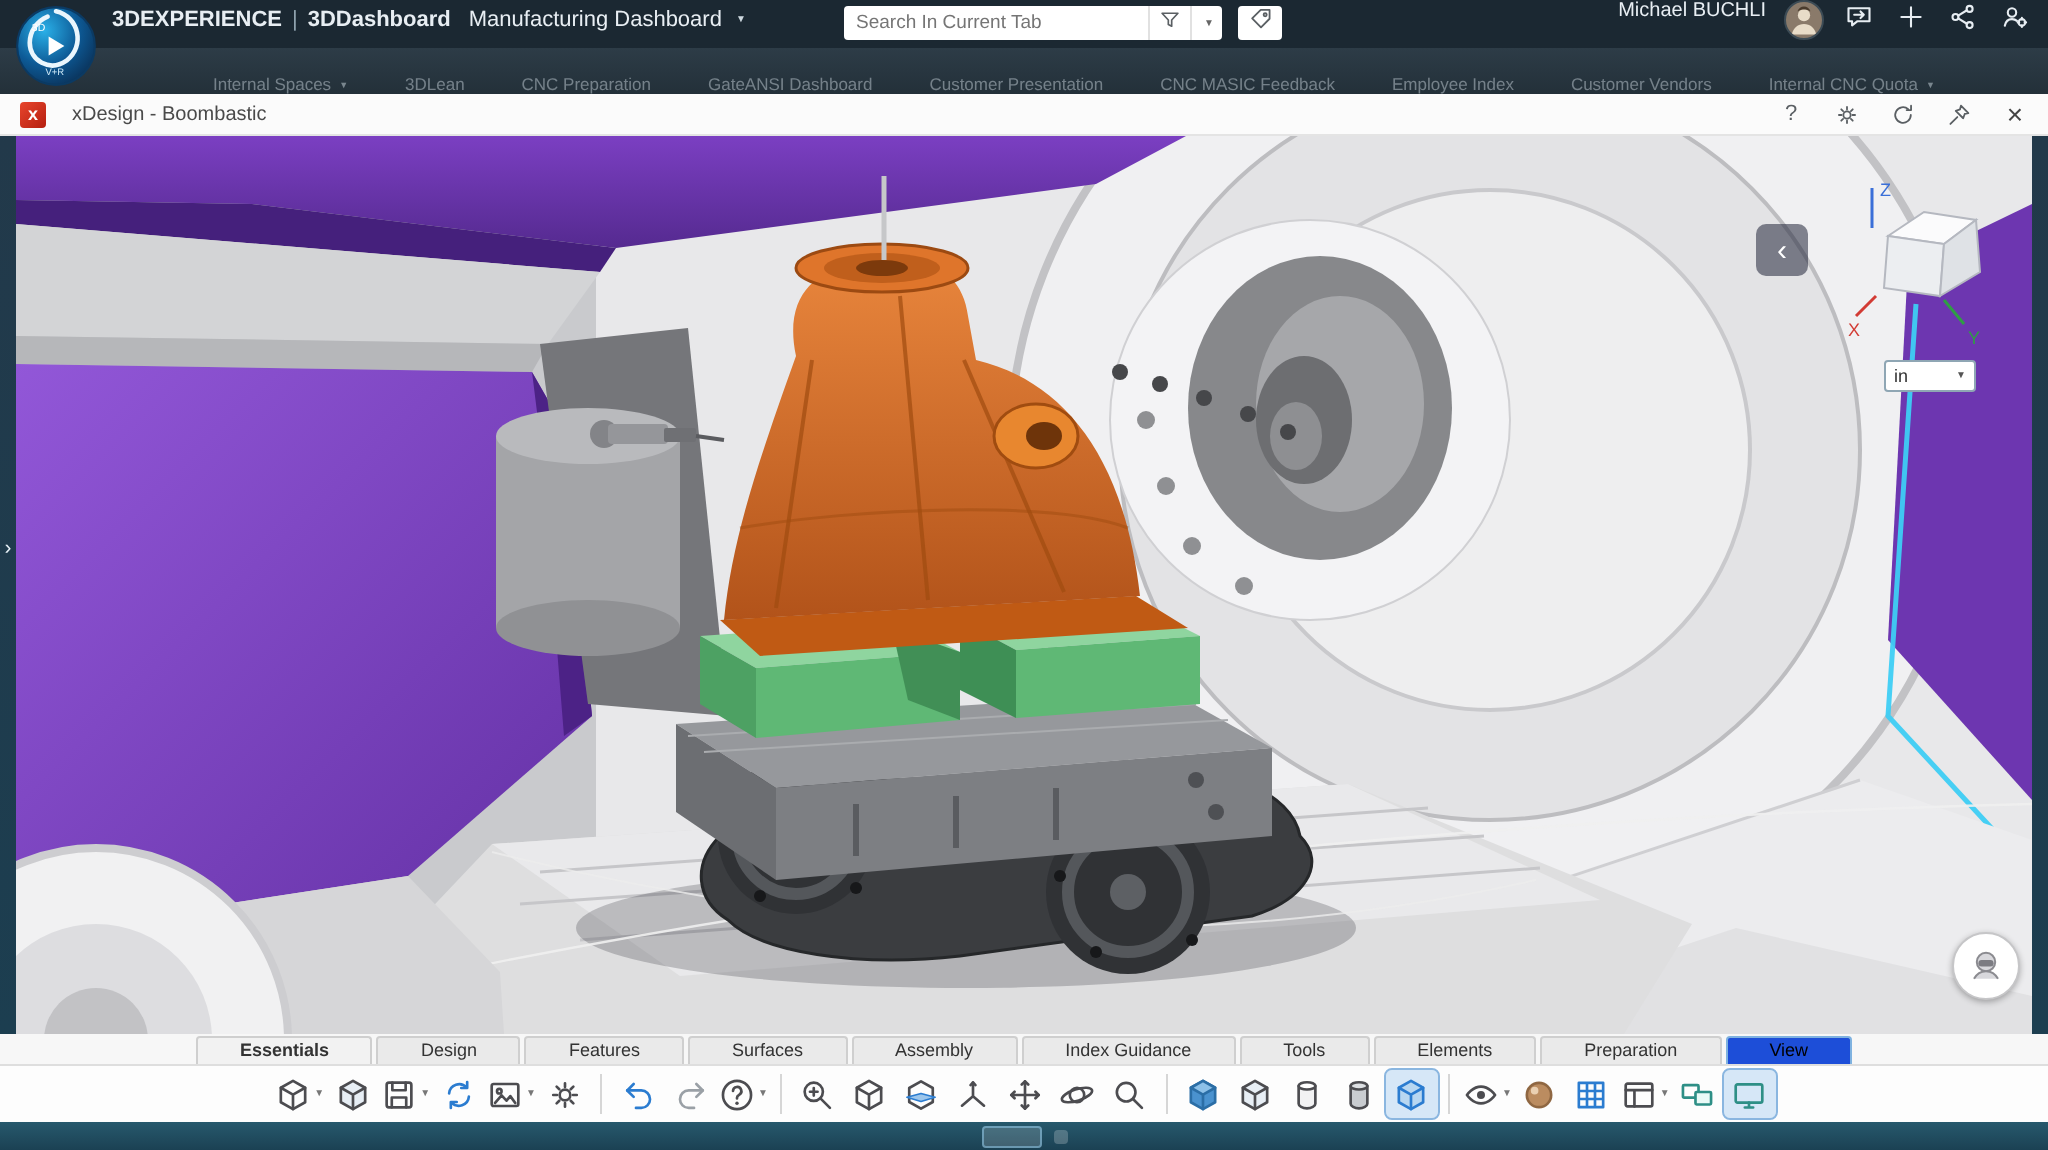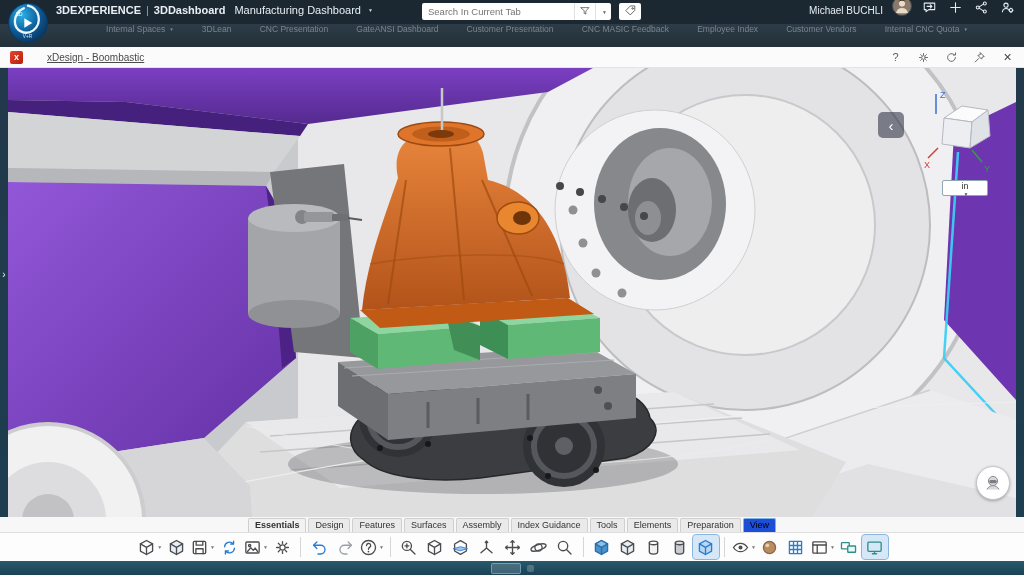--- a/index.html
+++ b/index.html
@@ -12,52 +12,52 @@
   .brand b{font-weight:bold;}
   .brand .div{color:#8fa2ae;font-weight:300;}
   .brand .dash{margin-left:4px;}
   .glyph-caret{font-size:5px;color:#cdd8df;margin-left:2px;}
   .searchwrap{position:absolute;left:422px;top:3px;height:17px;display:flex;align-items:stretch;}
   .searchwrap input{width:152px;height:17px;border:none;border-radius:2px 0 0 2px;font-size:9.5px;padding:0 6px;color:#333;font-family:"Liberation Sans",sans-serif;background:#fff;outline:none;box-sizing:border-box;}
   .seg{background:#fff;display:flex;align-items:center;justify-content:center;border-left:1px solid #e1e1e1;}
   .seg.funnel{width:20px;}
   .seg.scaret{width:15px;border-radius:0 2px 2px 0;color:#666;}
   .tagbtn{margin-left:8px;width:22px;height:17px;background:#fff;border-radius:2px;display:flex;align-items:center;justify-content:center;}
-  .tright{position:absolute;right:8px;top:0;height:16px;display:flex;align-items:flex-end;gap:9px;}
+  .tright{position:absolute;right:8px;top:0;height:16px;display:flex;align-items:flex-start;gap:9px;}
   .uname{font-size:10px;white-space:nowrap;}
   .avatar{width:18px;height:18px;border-radius:50%;background:#8a7a6a;overflow:hidden;display:flex;align-items:flex-end;justify-content:center;border:1px solid #3c4b55;}
   .tbicon{width:17px;height:17px;display:flex;align-items:center;justify-content:center;}
 
   
-  .dash-tabs{position:absolute;top:24px;left:0;right:0;height:23px;background:linear-gradient(#2d3c47,#233039);display:flex;align-items:flex-start;justify-content:space-evenly;padding:0 28px 0 78px;z-index:5;}
+  .dash-tabs{position:absolute;top:24px;left:0;right:0;height:23px;background:linear-gradient(#2d3c47,#233039);display:flex;align-items:flex-end;justify-content:space-evenly;padding:0 28px 0 78px;z-index:5;}
   .dtab{color:#c3ced6;opacity:.5;font-size:8.5px;white-space:nowrap;display:flex;align-items:center;gap:2px;}
   .dtab .glyph-caret{font-size:4.5px;}
 
   
   .window{position:absolute;top:47px;left:0;right:0;bottom:14px;background:#fff;z-index:10;}
   .win-titlebar{height:21px;display:flex;align-items:center;padding:0 10px;background:#fbfbfb;border-bottom:1px solid #e4e4e4;box-sizing:border-box;}
   .appicon{width:13px;height:13px;border-radius:2px;background:linear-gradient(135deg,#e8452c,#b51f10);color:#fff;font-size:9px;font-weight:bold;display:flex;align-items:center;justify-content:center;}
-  .wtitle{font-size:10px;color:#4a4a4a;margin-left:24px;text-decoration:underline;}
+  .wtitle{font-size:10px;color:#4a4a4a;margin-left:13px;}
   .wcontrols{margin-left:auto;display:flex;align-items:center;gap:15px;color:#5a5f63;}
   .wbtn{display:flex;align-items:center;justify-content:center;font-size:11px;min-width:13px;height:14px;}
   .wbtn.close{font-size:14px;color:#444;}
 
   
   .viewport{position:absolute;top:21px;left:8px;right:8px;bottom:44px;overflow:hidden;background:#cbccce;}
   .viewport svg.scene{display:block;width:100%;height:100%;}
   .back-btn{position:absolute;right:112px;top:44px;width:26px;height:26px;border-radius:5px;background:rgba(35,38,58,.55);color:#fff;font-size:15px;line-height:1;display:flex;align-items:center;justify-content:center;}
   .viewcube{position:absolute;right:16px;top:18px;width:76px;height:88px;}
-  .units{position:absolute;right:28px;top:112px;width:46px;height:16px;background:#fff;border:1px solid #8fa6b4;border-radius:2px;font-size:9px;color:#333;display:flex;align-items:center;justify-content:space-between;padding:0 16px;box-sizing:border-box;flex-direction:column;}
+  .units{position:absolute;right:28px;top:112px;width:46px;height:16px;background:#fff;border:1px solid #8fa6b4;border-radius:2px;font-size:9px;color:#333;display:flex;align-items:center;justify-content:space-between;padding:0 4px;box-sizing:border-box;}
   .units .glyph-caret{color:#555;}
   .assistant{position:absolute;right:6px;bottom:17px;width:34px;height:34px;border-radius:50%;background:#fff;border:1px solid #c6c6c8;box-shadow:0 1px 3px rgba(0,0,0,.3);display:flex;align-items:center;justify-content:center;}
 
   
   .ribbon{position:absolute;left:0;right:0;bottom:0;height:44px;background:#f7f7f7;}
   .ribbon-tabs{height:15px;display:flex;justify-content:center;align-items:flex-end;gap:2px;}
-  .rtab{font-size:9px;padding:1px 6px 2px;background:#eaeaea;border:1px solid #cfcfcf;border-bottom:none;color:#333;border-radius:2px 2px 0 0;white-space:nowrap;}
+  .rtab{font-size:9px;padding:1px 21px 2px;background:#eaeaea;border:1px solid #cfcfcf;border-bottom:none;color:#333;border-radius:2px 2px 0 0;white-space:nowrap;}
   .rtab.active{background:#1d4ed8;border-color:#7fb2e0;color:#000;}
   .rtab.bold{font-weight:bold;background:#f2f2f2;}
   .toolbar{height:28px;display:flex;justify-content:center;align-items:center;background:#fdfdfd;border-top:1px solid #dedede;}
   .tgroup{display:flex;align-items:center;}
   .tbtn{height:24px;min-width:24px;display:flex;align-items:center;justify-content:center;border-radius:3px;padding:0 1px;}
   .tbtn.selected{background:#d6e7f7;outline:1px solid #8ab6e0;}
   .tcaret{font-size:5px;color:#777;margin-left:1px;}
   .tsep{width:1px;height:20px;background:#d6d6d6;margin:0 5px;}
 
   
@@ -156,21 +156,21 @@
 
   <nav class="dash-tabs" id="dash-tabs">
       <div class="dtab">
         <span>Internal Spaces</span>
         <span class="glyph-caret">▼</span>
       </div>
       <div class="dtab">
         <span>3DLean</span>
       </div>
       <div class="dtab">
-        <span>CNC Presentation</span>
+        <span>CNC Preparation</span>
       </div>
       <div class="dtab">
         <span>GateANSI Dashboard</span>
       </div>
       <div class="dtab">
         <span>Customer Presentation</span>
       </div>
       <div class="dtab">
         <span>CNC MASIC Feedback</span>
       </div>

